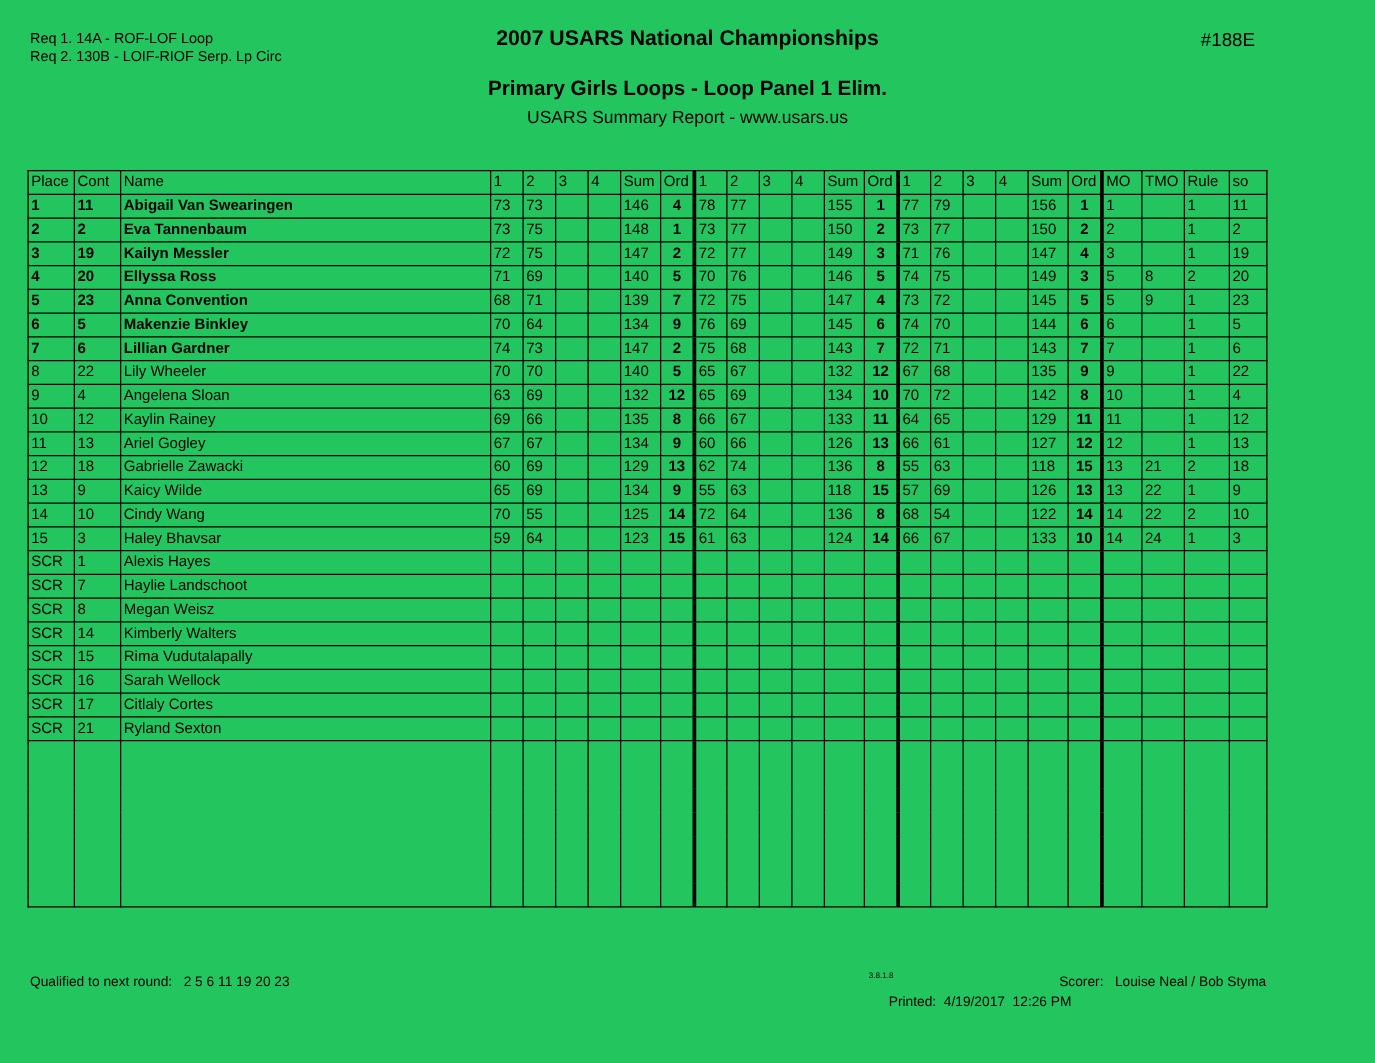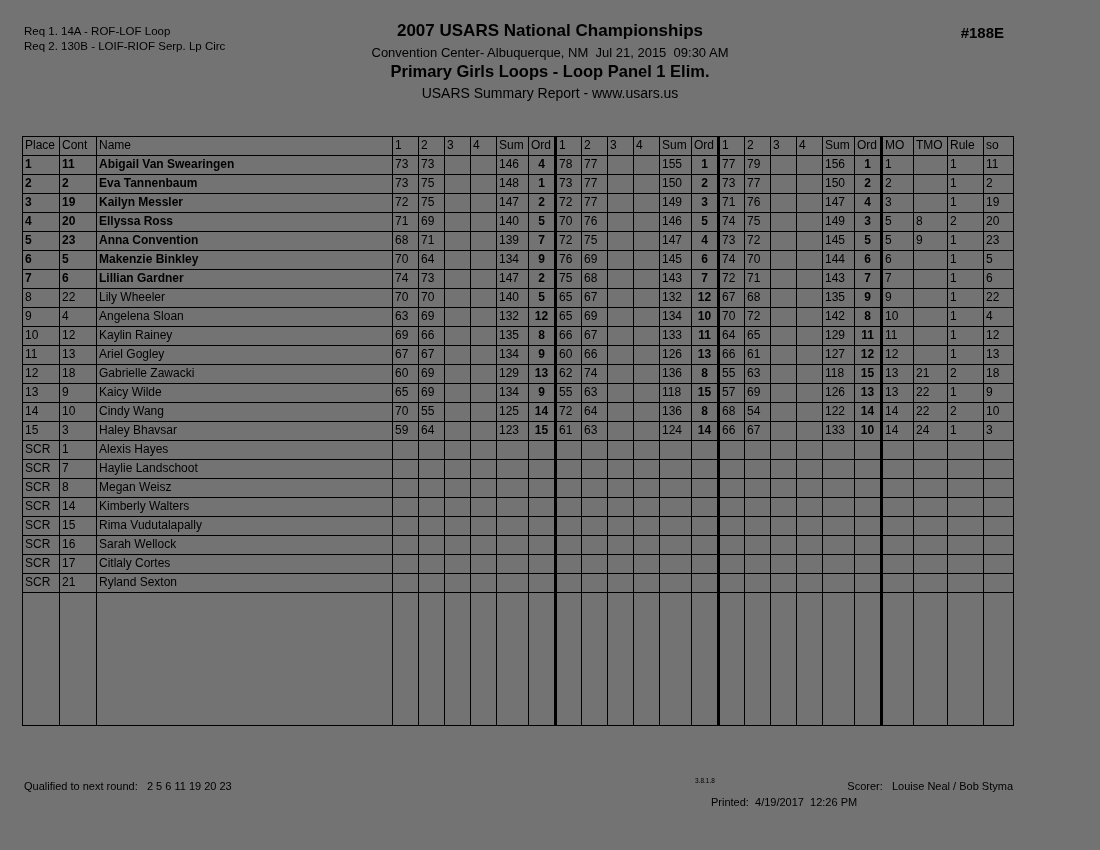--- a/index.html
+++ b/index.html
@@ -1,31 +1,31 @@
 <!DOCTYPE html>
 <html><head>
 <meta charset="utf-8">
 <style>
   * { box-sizing: border-box; }
   html, body { margin: 0; padding: 0; }
   body {
     width: 1100px; height: 850px; background: #ffffff; color: #000000;
     font-family: "Liberation Sans", sans-serif;
   }
-  .page { position: relative; width: 1100px; height: 850px; background: #737373; overflow: hidden; }
+  .page { position: relative; width: 1100px; height: 850px; background: #22c55e; overflow: hidden; }
   .abs { position: absolute; white-space: pre; }
   .centered { left: 0; width: 1100px; text-align: center; }
 
   .req1 { left: 24px; top: 25px; font-size: 11.5px; }
   .req2 { left: 24px; top: 40px; font-size: 11.5px; }
   .title { top: 21px; font-size: 17px; font-weight: bold; }
   .venue { top: 45px; font-size: 13px; }
   .event { top: 62px; font-size: 16.5px; font-weight: bold; }
   .report { top: 85px; font-size: 14px; }
-  .number { right: 96px; top: 24px; font-size: 15px; font-weight: bold; }
+  .number { right: 96px; top: 24px; font-size: 15px; font-weight: normal; }
 
   table.results {
     position: absolute; left: 22px; top: 136px;
     border-collapse: collapse; table-layout: fixed; width: 991px; font-size: 12px;
   }
   .results th, .results td {
     border: 1px solid #000; padding: 0 2px; height: 19px;
     font-weight: normal; text-align: left; vertical-align: middle;
     white-space: pre; overflow: hidden; line-height: 1.1;
   }
@@ -42,21 +42,20 @@
   .printed { left: 711px; top: 796px; font-size: 11px; }
   .scorer { right: 87px; top: 780px; font-size: 11px; }
 </style>
 </head>
 <body>
 
 <div class="page">
   <div class="abs req1">Req 1. 14A - ROF-LOF Loop</div>
   <div class="abs req2">Req 2. 130B - LOIF-RIOF Serp. Lp Circ</div>
   <div class="abs centered title">2007 USARS National Championships</div>
-  <div class="abs centered venue">Convention Center- Albuquerque, NM  Jul 21, 2015  09:30 AM</div>
   <div class="abs centered event">Primary Girls Loops - Loop Panel 1 Elim.</div>
   <div class="abs centered report">USARS Summary Report - www.usars.us</div>
   <div class="abs number">#188E</div>
 
   <table class="results">
     <colgroup>
         <col style="width: 37px;">
         <col style="width: 37px;">
         <col style="width: 296px;">
         <col style="width: 26px;">

